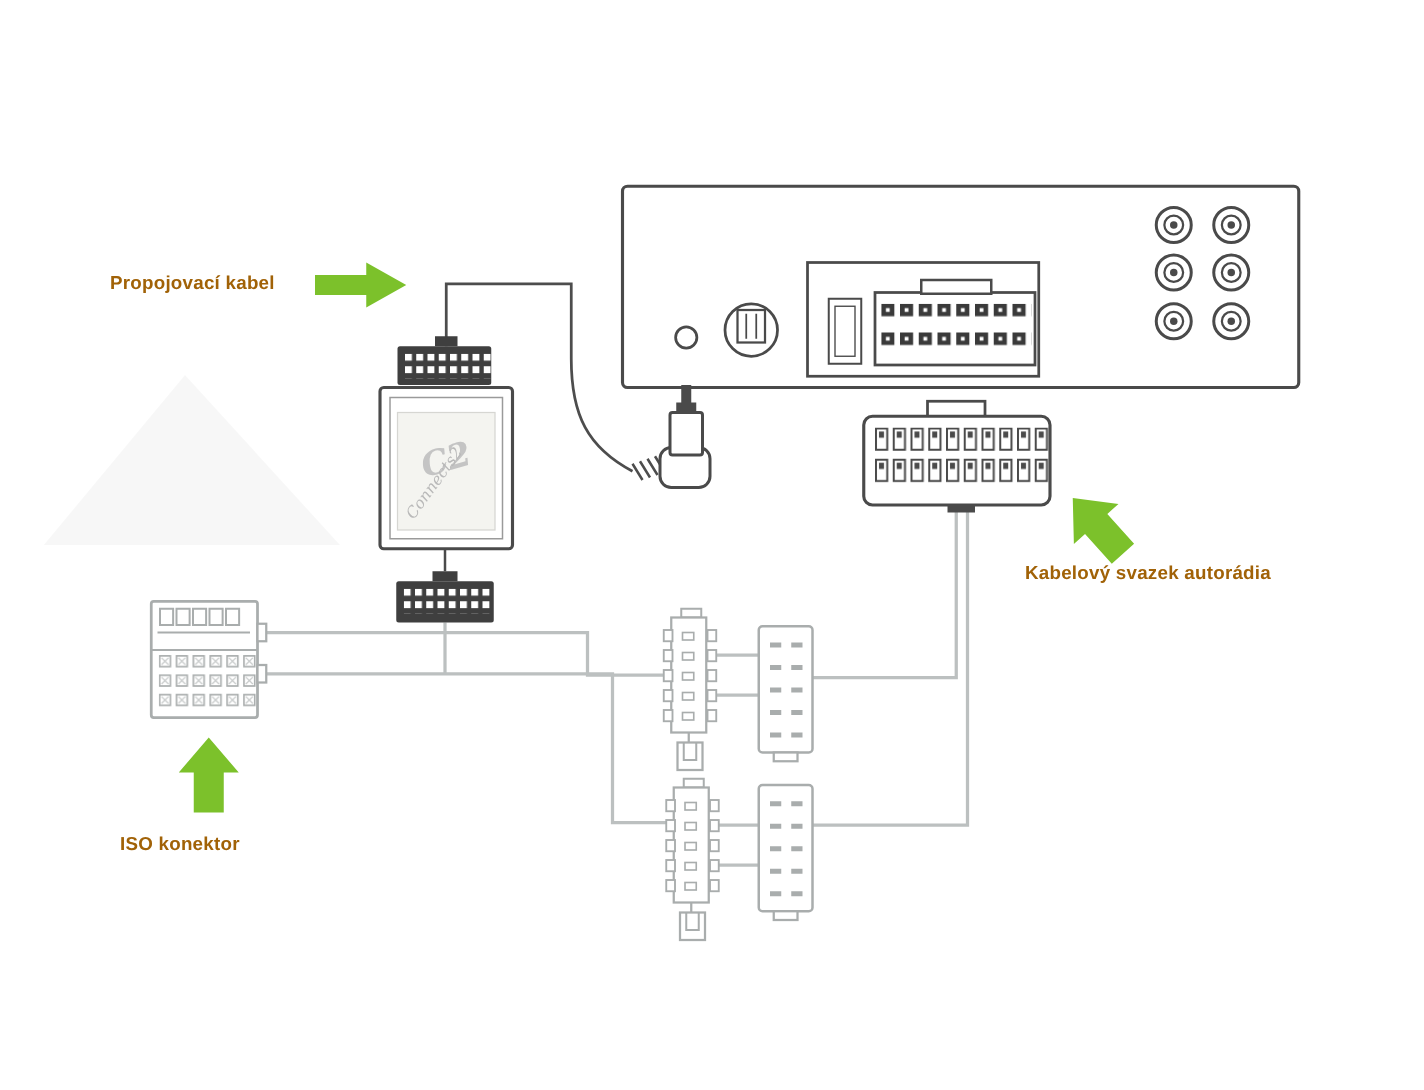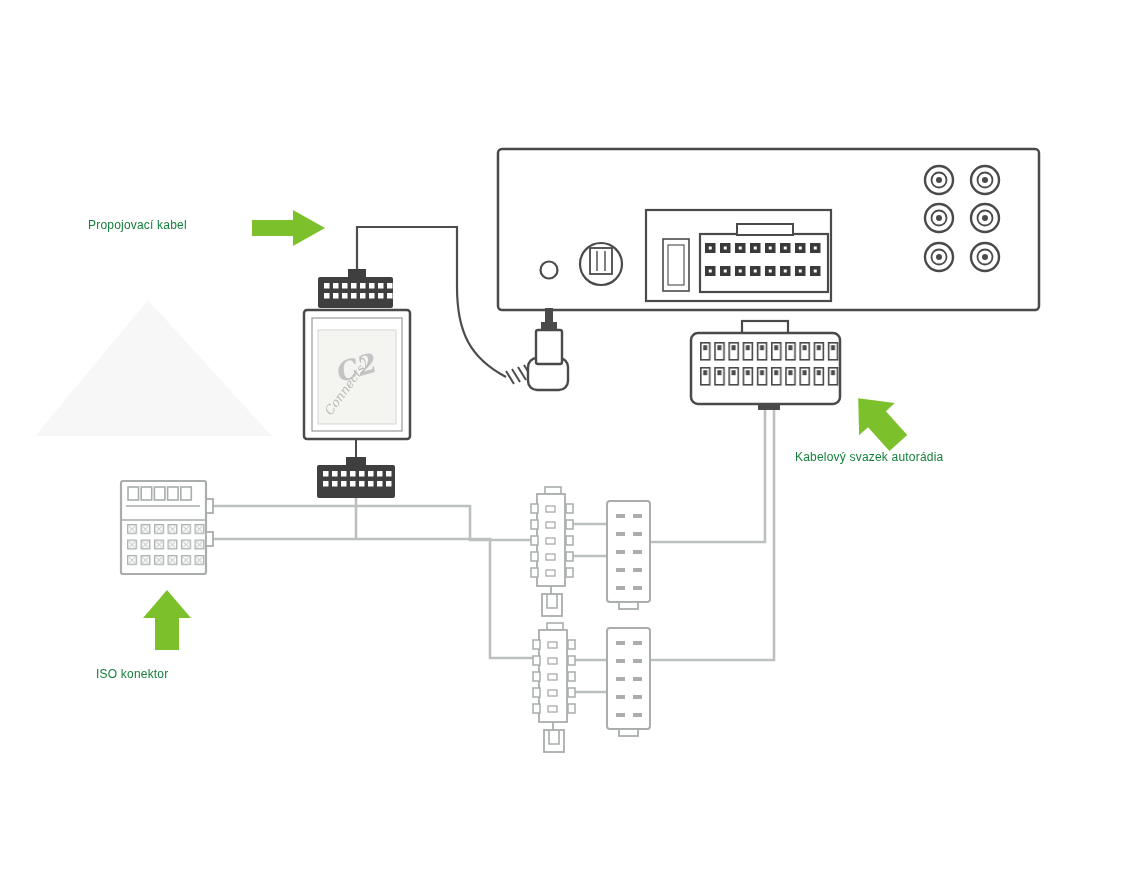--- a/index.html
+++ b/index.html
@@ -1,20 +1,20 @@
 <!DOCTYPE html>
 <html><head>
 <meta charset="utf-8">
 <style>
   *{margin:0;padding:0;box-sizing:border-box}
   html,body{background:#fff}
   body{width:1139px;height:872px;position:relative;overflow:hidden;
        font-family:"Liberation Sans",sans-serif}
   .stage{position:absolute;left:0;top:0;width:1139px;height:872px}
-  .label{position:absolute;font-weight:normal;font-size:12px;color:#15803d;
+  .label{position:absolute;font-weight:bold;font-size:15px;color:#a16207;
          letter-spacing:.2px;white-space:nowrap}
 </style>
 </head>
 <body>
 
 <div class="stage">
 <svg width="1139" height="872" viewBox="0 0 1139 872">
   <defs>
     <pattern id="pinDark" x="705" y="243" width="15" height="23" patternUnits="userSpaceOnUse">
       <rect width="10.5" height="10" fill="#3a3a3a"></rect>
@@ -177,15 +177,15 @@
   <use href="#plugConn" x="607" y="501"></use>
   <use href="#plugConn" x="607" y="628"></use>
 
   <polygon fill="#7cc12b" points="252,220 293,220 293,210 325,228 293,246 293,236 252,236"></polygon>
   <polygon fill="#7cc12b" transform="translate(893,437) rotate(-42)" points="0,-52 24,-24 12,-24 12,8 -12,8 -12,-24 -24,-24"></polygon>
   <polygon fill="#7cc12b" transform="translate(167,642)" points="0,-52 24,-24 12,-24 12,8 -12,8 -12,-24 -24,-24"></polygon>
 </svg>
 
 
 <div class="label" style="left:88px;  top:218px">Propojovací kabel</div>
-<div class="label" style="left:795px; top:450px">Kabelový svazek autorádia</div>
+<div class="label" style="left:820px; top:450px">Kabelový svazek autorádia</div>
 <div class="label" style="left:96px; top:667px">ISO konektor</div>
 </div>
 
 </body></html>

